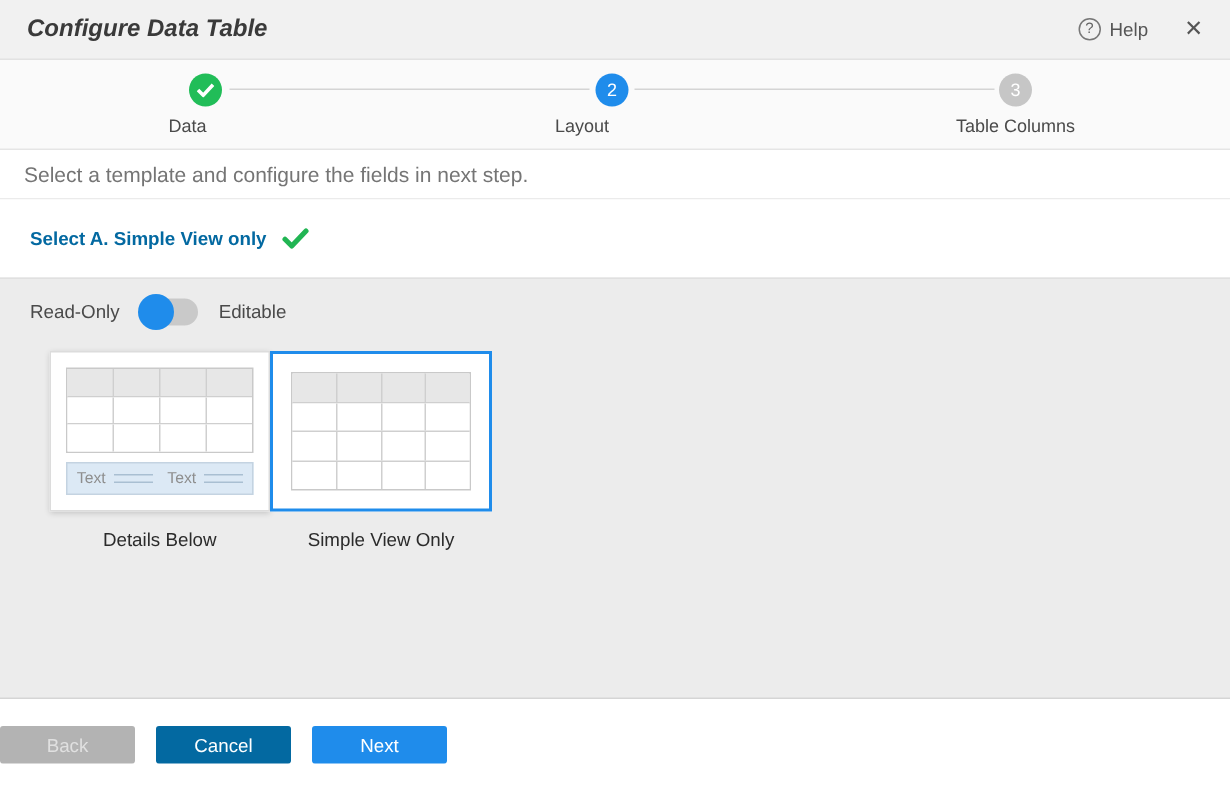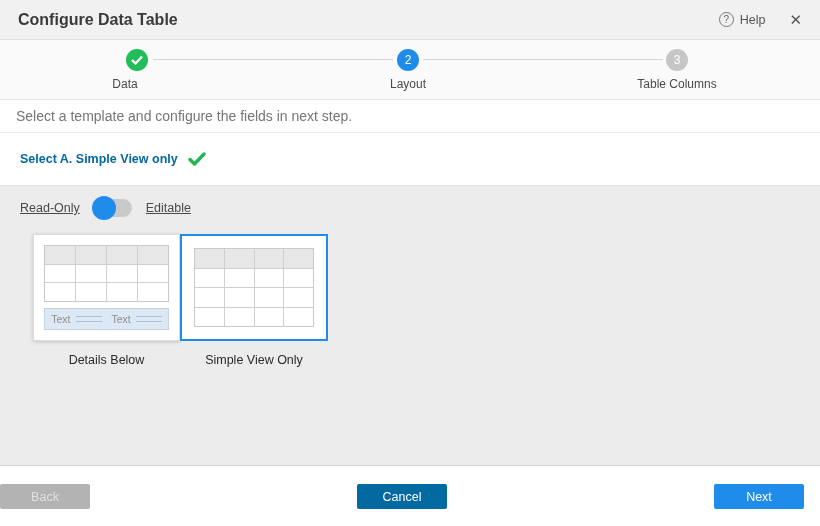--- a/index.html
+++ b/index.html
@@ -2,21 +2,21 @@
 <html><head>
 <meta charset="utf-8">
 <style>
   * { box-sizing: border-box; margin: 0; padding: 0; }
   html, body { width: 820px; height: 526px; }
   body { font-family: "Liberation Sans", sans-serif; background: #ffffff; }
   .dialog { position: relative; width: 820px; height: 526px; background: #ffffff; outline: 1px solid #d9d9d9; overflow: hidden; }
 
   
   .titlebar { height: 40px; background: #f1f1f1; border-bottom: 1px solid #e2e2e2; display: flex; align-items: center; padding: 0 18px; }
-  .title { font-size: 16px; font-weight: 700; color: #3a3a3a; }
+  .title { font-size: 16px; font-weight: 700; color: #3a3a3a; font-style: italic; }
   .titlebar-right { margin-left: auto; display: flex; align-items: center; }
   .help-btn { display: flex; align-items: center; gap: 6px; color: #555; font-size: 12.5px; cursor: pointer; }
   .help-icon { width: 15px; height: 15px; border: 1.3px solid #777; border-radius: 50%; display: flex; align-items: center; justify-content: center; font-size: 10px; color: #666; }
   .close-btn { font-size: 15px; color: #555; margin-left: 24px; cursor: pointer; line-height: 1; }
 
   
   .stepper { position: relative; height: 60px; background: #fafafa; border-bottom: 1px solid #e5e5e5; }
   .connector { position: absolute; top: 19px; height: 1px; background: #d4d4d4; }
   .connector.c1 { left: 153px; width: 240px; }
   .connector.c2 { left: 423px; width: 240px; }
@@ -32,21 +32,21 @@
   
   .options-row { height: 52px; display: flex; align-items: center; padding: 0 20px; font-size: 12.5px; background: #fff; }
   .option-a { font-weight: 700; color: #0369a1; cursor: pointer; }
   .option-check { margin-left: 10px; display: flex; align-items: center; }
   .option-b { margin-left: 18px; color: #9e9e9e; cursor: pointer; }
 
   
   .gray-section { height: 281px; background: #ececec; border-top: 1px solid #e0e0e0; border-bottom: 1px solid #d5d5d5; padding: 0 20px; }
 
   .toggle-row { display: flex; align-items: center; height: 24px; padding-top: 0; margin-top: 10px; }
-  .toggle-label { font-size: 12.5px; color: #4a4a4a; text-decoration: underline; }
+  .toggle-label { font-size: 12.5px; color: #4a4a4a; }
   .switch { position: relative; width: 38px; height: 18px; background: #c9c9c9; border-radius: 9px; margin: 0 14px; cursor: pointer; }
   .knob { position: absolute; top: -3px; width: 24px; height: 24px; border-radius: 50%; background: #1f8ceb; }
   .knob.left { left: -2px; }
 
   .cards-row { display: flex; margin-top: 14px; margin-left: 13px; align-items: flex-start; }
   .card-wrap { display: flex; flex-direction: column; align-items: center; }
   .template-card { background: #fff; width: 147px; height: 107px; border: 1px solid #dcdcdc; box-shadow: 0 1px 4px rgba(0,0,0,0.18); padding: 10px 10px; cursor: pointer; }
   .template-card.selected { width: 148px; border: 2px solid #1f8ceb; box-shadow: none; padding: 12px 12px; }
   .card-label { margin-top: 12px; font-size: 12.5px; color: #2b2b2b; }
 
@@ -58,21 +58,21 @@
   .mt-cell { flex: 1; background: #fff; }
   .mt-cell + .mt-cell { border-left: 1px solid #cfcfcf; }
   .mt-row.head .mt-cell { background: #e7e7e7; }
 
   .detail-band { margin-top: 6px; height: 22px; background: #dce9f5; border: 1px solid #c4d3e1; display: flex; align-items: center; justify-content: center; gap: 10px; }
   .detail-item { display: flex; align-items: center; gap: 5px; }
   .detail-text { font-size: 10.5px; color: #8e8e8e; }
   .detail-lines { width: 26px; height: 6px; border-top: 1px solid #a9bfd2; border-bottom: 1px solid #a9bfd2; }
 
   
-  .footer { height: 60px; background: #fff; display: flex; justify-content: space-between; align-items: flex-start; padding: 18px 16px 0 0; gap: 14px; }
+  .footer { height: 60px; background: #fff; display: flex; justify-content: flex-start; align-items: flex-start; padding: 18px 16px 0 0; gap: 14px; }
   .btn { width: 90px; height: 25px; font-size: 12.5px; display: flex; align-items: center; justify-content: center; border-radius: 2px; border: none; cursor: pointer; font-family: inherit; }
   .btn-back { background: #b3b3b3; color: #e0e0e0; }
   .btn-cancel { background: #0369a1; color: #ffffff; }
   .btn-next { background: #1f8ceb; color: #ffffff; }
 </style>
 </head>
 <body>
 
 <div class="dialog">
 
@@ -94,21 +94,21 @@
     <div class="step-circle complete" style="left:126px">
       <svg width="12" height="10" viewBox="0 0 12 10">
         <polyline points="1,5 4.5,8.5 11,1.5" stroke="#ffffff" stroke-width="2.4" fill="none"></polyline>
       </svg>
     </div>
     <div class="step-label" style="left:125px">Data</div>
 
     <div class="step-circle current" style="left:397px">
       <span>2</span>
     </div>
-    <div class="step-label" style="left:408px">Layout</div>
+    <div class="step-label" style="left:388px">Layout</div>
 
     <div class="step-circle upcoming" style="left:666px">
       <span>3</span>
     </div>
     <div class="step-label" style="left:677px">Table Columns</div>
   </div>
 
   <div class="instruction-row">
     <span>Select a template and configure the fields in next step.</span>
   </div>

